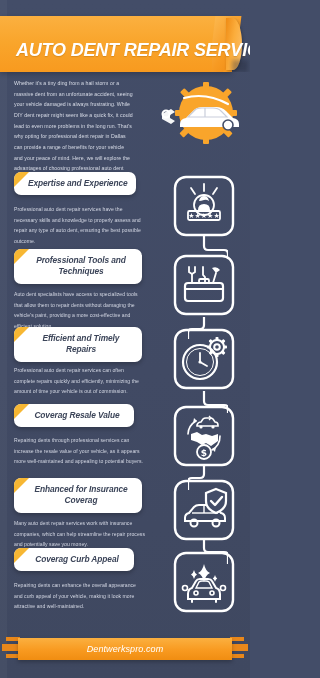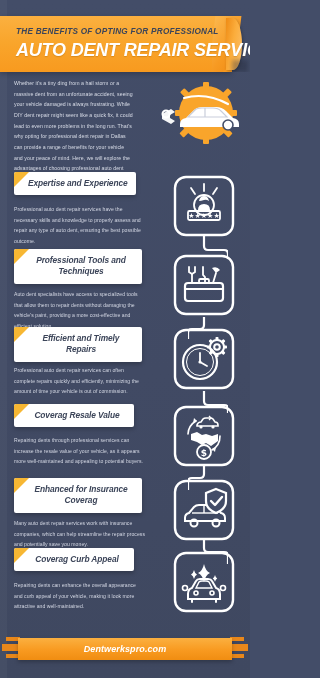--- a/index.html
+++ b/index.html
@@ -92,21 +92,21 @@
   }
 
   
   .section {
     position: absolute; left: 0; width: 250px;
   }
   .label-pill {
     position: absolute; left: 14px; top: 0;
     min-width: 120px; max-width: 128px;
     background: #ffffff;
-    border-radius: 2px;
+    border-radius: 7px;
     padding: 6px 8px 6px 14px;
     box-shadow: 0 2px 4px rgba(0,0,0,0.25);
     overflow: hidden;
   }
   .label-pill::before {
     content: "";
     position: absolute; left: 0; top: 0;
     width: 0; height: 0;
     border-top: 15px solid #f7b733;
     border-right: 15px solid transparent;
@@ -144,21 +144,21 @@
   }
   .footer-band {
     position: absolute; left: 18px; top: 3px;
     width: 214px; height: 22px;
     background: linear-gradient(180deg,#fbb040 0%,#f89a20 55%,#f08d11 100%);
     box-shadow: 0 2px 4px rgba(0,0,0,0.25);
   }
   .footer-text {
     position: absolute; left: 0; top: 6px;
     width: 214px; text-align: center;
-    font-size: 9px; font-weight: bold; font-style: italic;
+    font-size: 9px; font-weight: normal; font-style: italic;
     color: #ffffff;
     letter-spacing: 0.1px;
   }
   .ribbon-tail {
     position: absolute; top: 0; width: 20px; height: 28px;
   }
   .ribbon-tail.left  { left: 2px; }
   .ribbon-tail.right { right: 2px; }
   .ribbon-tail .bar {
     position: absolute; background: #e8871a;
@@ -177,21 +177,20 @@
 
   <div class="left-stripe"></div>
 
   <div class="header-wrap">
     <div class="header-band"></div>
     <div class="fold">
       <div class="fold-outer"></div>
       <div class="fold-curl"></div>
       <div class="fold-shadow"></div>
     </div>
-    <div class="header-kicker">THE BENEFITS OF OPTING FOR PROFESSIONAL</div>
     <div class="header-title">AUTO DENT REPAIR SERVICES</div>
   </div>
 
   <div class="intro">Whether it's a tiny ding from a hail storm or a massive dent from an unfortunate accident, seeing your vehicle damaged is always frustrating. While DIY dent repair might seem like a quick fix, it could lead to even more problems in the long run. That's why opting for professional dent repair in Dallas can provide a range of benefits for your vehicle and your peace of mind. Here, we will explore the advantages of choosing professional auto dent repair services.</div>
 
   <div class="hero-art">
     <svg width="86" height="68" viewBox="0 0 86 68">
 
       <path d="M2 34 l9 -5 l4 3 l-5 3 l0 3 l5 3 l-4 3 l-9 -5 z" fill="#ffffff" opacity="0.95"></path>
       <circle cx="6" cy="34" r="3.5" fill="none" stroke="#ffffff" stroke-width="2"></circle>

